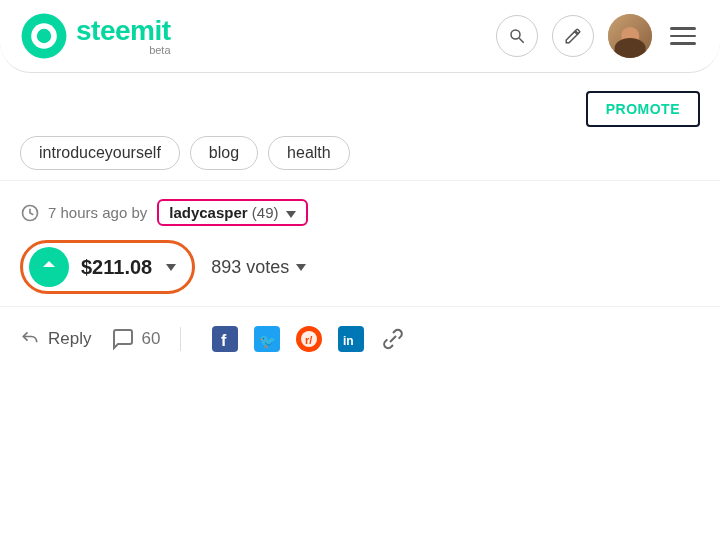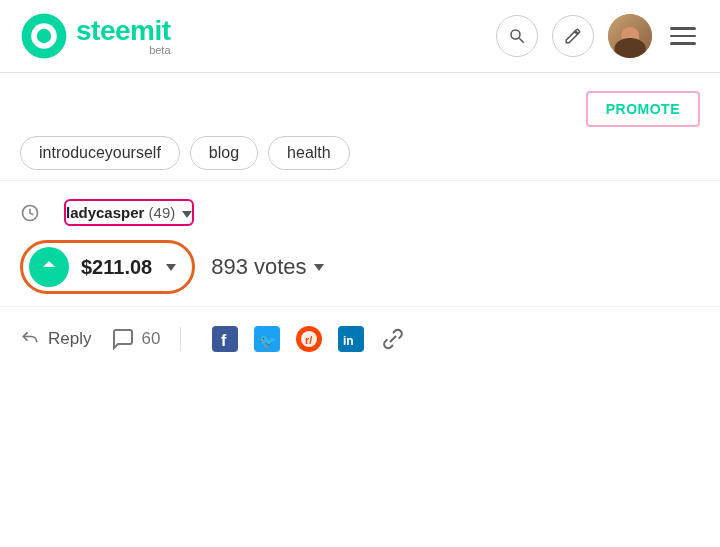--- a/index.html
+++ b/index.html
@@ -11,20 +11,21 @@
       overflow: hidden;
     }
 
     
     .header {
       display: flex;
       align-items: center;
       padding: 12px 20px;
       border-bottom: 1px solid #e0e0e0;
       background: #fff;
+      border-radius: 31px;
     }
     .logo-area {
       display: flex;
       align-items: center;
       gap: 8px;
       flex: 1;
     }
     .logo-icon {
       width: 48px;
       height: 48px;
@@ -143,21 +144,21 @@
       border: 1.5px solid #ccc;
       border-radius: 20px;
       padding: 7px 18px;
       font-size: 16px;
       color: #333;
       cursor: pointer;
       font-family: sans-serif;
       background: #fff;
     }
     .promote-btn {
-      border: 2px solid #f9a8d4;
+      border: 2px solid #0f172a;
       border-radius: 4px;
       padding: 8px 18px;
       font-size: 14px;
       font-weight: bold;
       color: #06d6a0;
       cursor: pointer;
       background: #fff;
       font-family: sans-serif;
       letter-spacing: 0.5px;
       text-align: center;
@@ -174,22 +175,22 @@
       color: #777;
     }
     .clock-icon {
       width: 20px;
       height: 20px;
       flex-shrink: 0;
     }
     .author-highlight {
       border: 2.5px solid #e8006e;
       border-radius: 6px;
-      padding: 3px 0;
-      margin-left: 16px;
+      padding: 3px 10px;
+      margin-left: 2px;
     }
     .author-name {
       font-weight: bold;
       color: #222;
       font-size: 15px;
     }
     .author-rep {
       color: #555;
     }
     .dropdown-arrow {
@@ -235,21 +236,21 @@
       display: inline-block;
       width: 0;
       height: 0;
       border-left: 5px solid transparent;
       border-right: 5px solid transparent;
       border-top: 7px solid #555;
       margin-left: 2px;
       vertical-align: middle;
     }
     .votes-count {
-      font-size: 22px;
+      font-size: 18px;
       color: #444;
       display: flex;
       align-items: center;
       gap: 5px;
     }
     
     .vote-highlight {
       display: flex;
       align-items: center;
       gap: 12px;
@@ -355,20 +356,21 @@
     <div class="tag-pill">health</div>
   </div>
   <button class="promote-btn">PROMOTE</button>
 </div>
 
 <div class="post-meta">
   <svg class="clock-icon" viewBox="0 0 24 24" fill="none" stroke="#888" stroke-width="2">
     <circle cx="12" cy="12" r="9"></circle>
     <polyline points="12 7 12 12 16 14"></polyline>
   </svg>
+  <span>7 hours ago by</span>
   <span class="author-highlight">
     <span class="author-name">ladycasper</span>
     <span class="author-rep">(49)</span>
     <span class="dropdown-arrow"></span>
   </span>
 </div>
 
 <div class="vote-area">
   <div class="vote-highlight">
     <div style="position:relative;">

